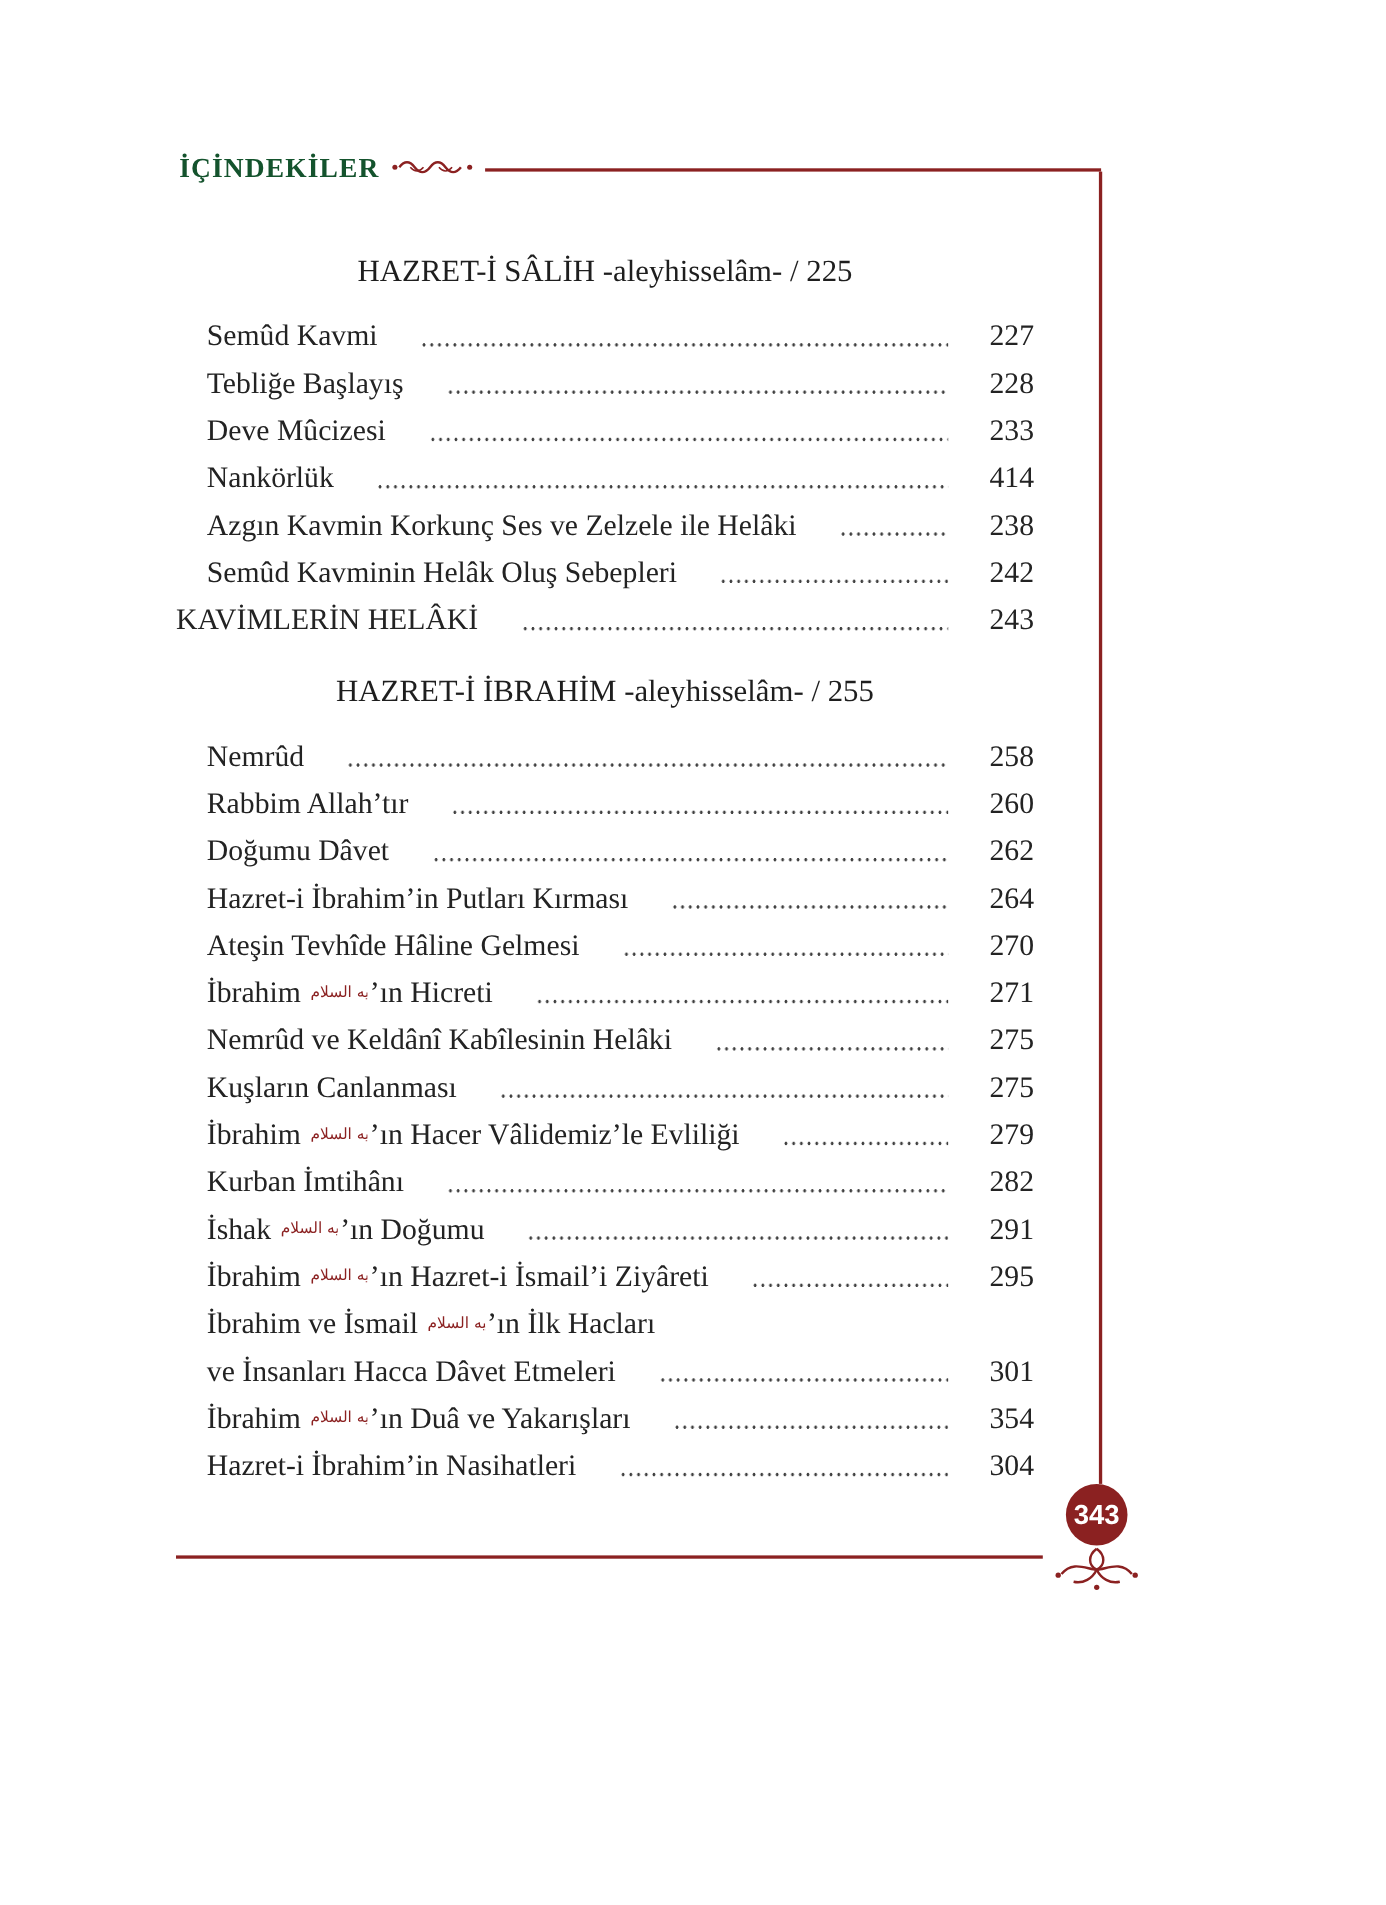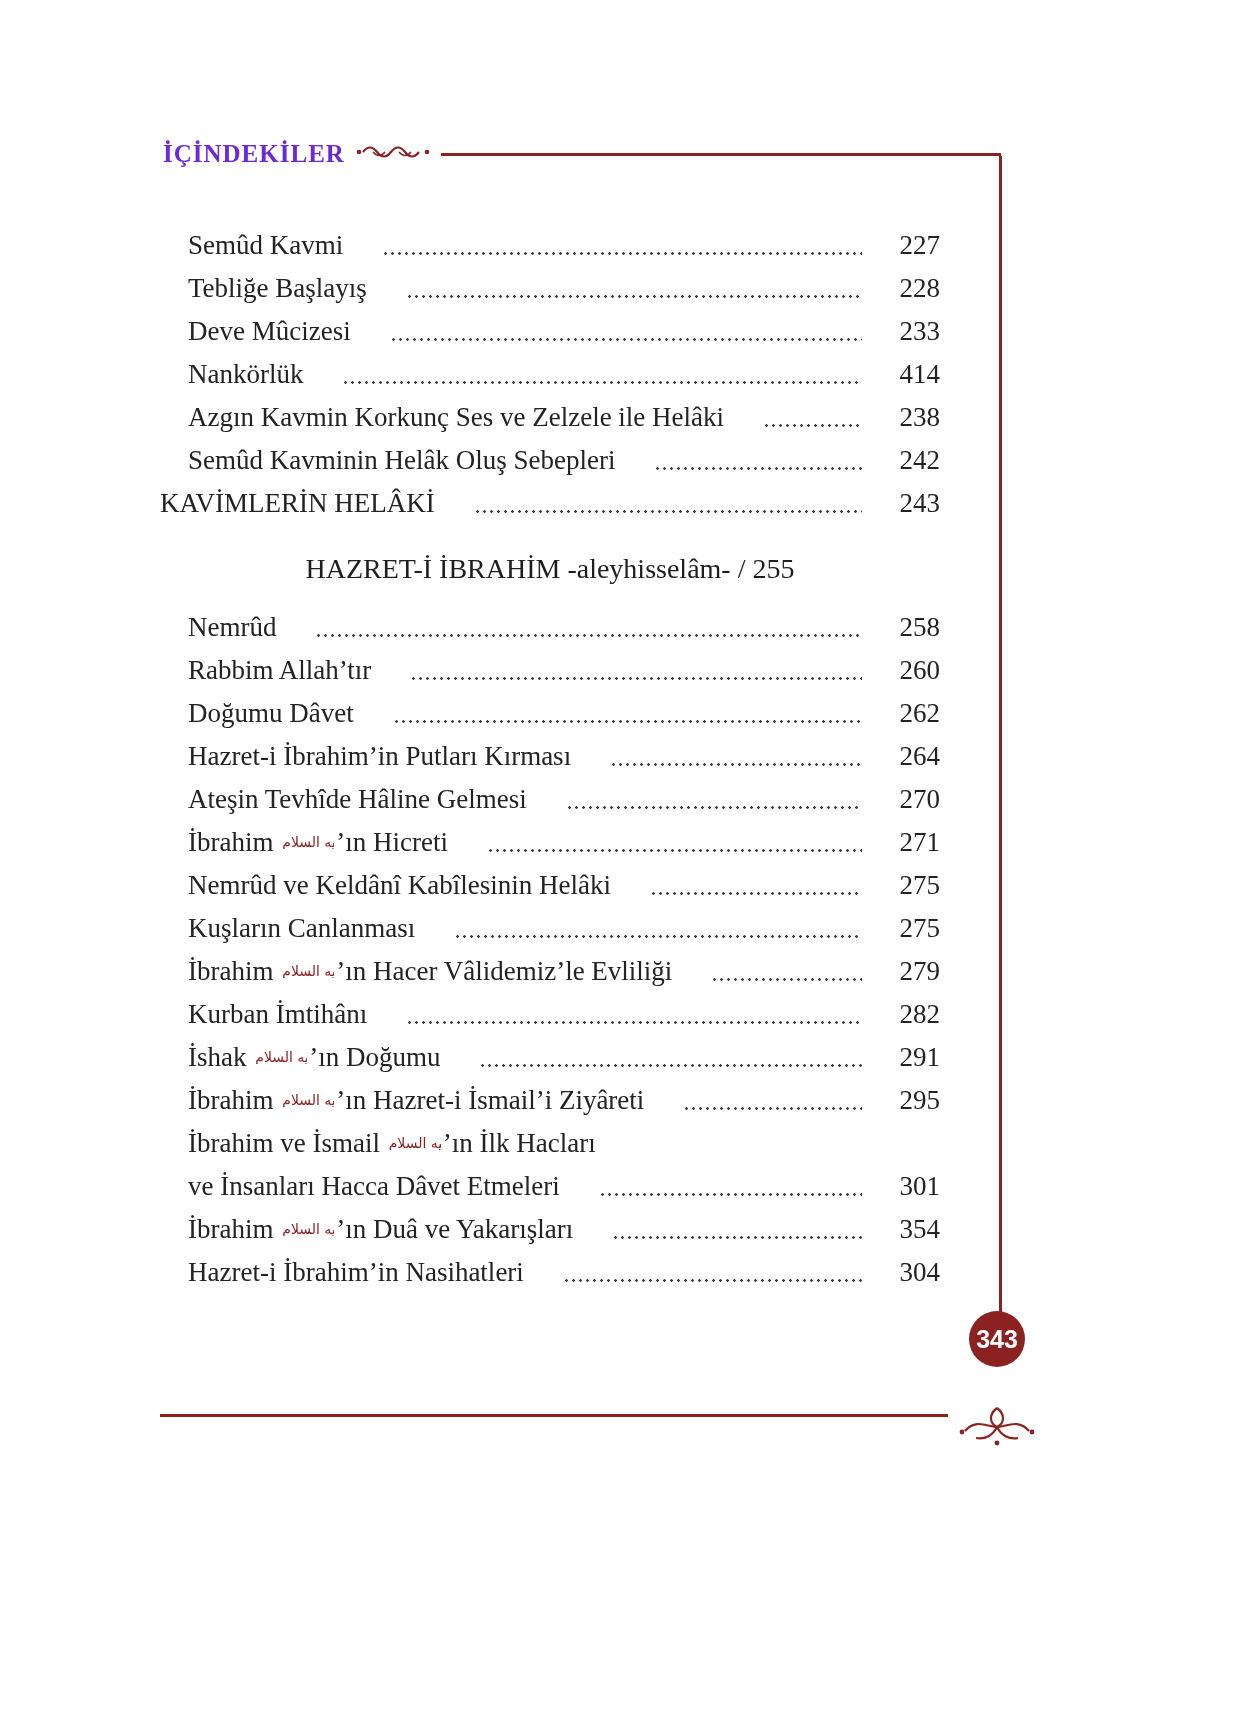--- a/index.html
+++ b/index.html
@@ -23,21 +23,21 @@
     top: 140px;
     width: 838px;
     display: flex;
     align-items: center;
     gap: 10px;
   }
   .header-title {
     font-size: 25px;
     font-weight: bold;
     letter-spacing: 1px;
-    color: #6d28d9;
+    color: #14532d;
     white-space: nowrap;
   }
   .header-ornament { flex: 0 0 auto; }
   .header-rule {
     flex: 1;
     height: 3px;
     background: #8B2121;
   }
 
   
@@ -55,21 +55,21 @@
     top: 1414px;
     width: 788px;
     height: 3px;
     background: #8B2121;
   }
 
   
   .page-badge {
     position: absolute;
     left: 969px;
-    top: 1311px;
+    top: 1349px;
     width: 56px;
     height: 56px;
     border-radius: 50%;
     background: #8B2121;
     color: #ffffff;
     display: flex;
     align-items: center;
     justify-content: center;
     font-family: "Liberation Sans", sans-serif;
     font-size: 25px;
@@ -155,20 +155,21 @@
       <path d="M44 10 q6 7 12 0" stroke="#8B2121" stroke-width="1.4" fill="none"></path>
       <circle cx="72" cy="10" r="2.3" fill="#8B2121"></circle>
     </svg>
   </span>
   <span class="header-rule"></span>
 </div>
 
 <div class="vrule"></div>
 
 <div class="content" id="toc-content">
+    <div class="section-heading">HAZRET-İ SÂLİH -aleyhisselâm- / 225</div>
     <div class="row">
       <span class="label"><span>Semûd Kavmi</span></span>
       <span class="leader"></span>
       <span class="pagenum">227</span>
     </div>
     <div class="row">
       <span class="label"><span>Tebliğe Başlayış</span></span>
       <span class="leader"></span>
       <span class="pagenum">228</span>
     </div>

